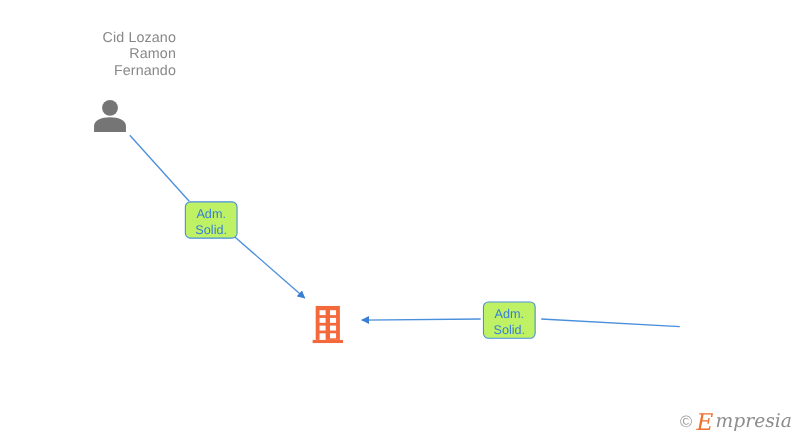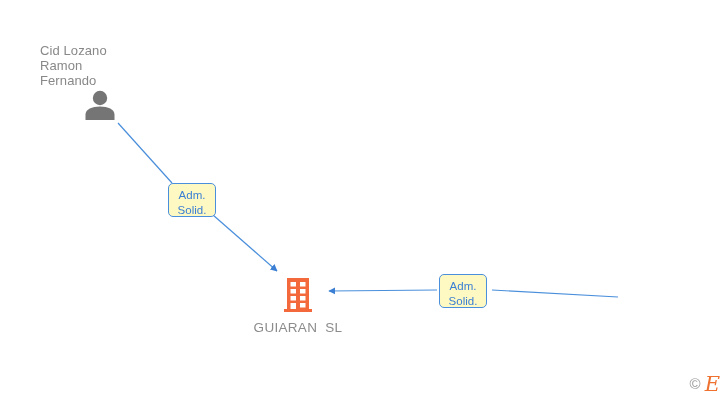--- a/index.html
+++ b/index.html
@@ -27,27 +27,26 @@
   .node {
     position: absolute;
   }
   .person-icon {
     position: absolute;
     width: 32px;
     height: 30px;
   }
   .node-label {
     position: absolute;
-    text-align: left;
+    text-align: right;
     color: #888888;
     font-size: 13px;
     line-height: 15px;
     white-space: pre-line;
     letter-spacing: 0.1px;
-    margin-top: 17px;
   }
 
   
   .company-icon {
     position: absolute;
     width: 28px;
     height: 34px;
   }
   .company-label {
     position: absolute;
@@ -57,21 +56,21 @@
     line-height: 16px;
     letter-spacing: 0.3px;
     white-space: pre;
   }
 
   
   .edge-label {
     position: absolute;
     border: 1.4px solid #4a8fdb;
     border-radius: 5px;
-    background: #fef9c3;
+    background: #bef264;
     color: #3b7fd4;
     font-size: 11.5px;
     line-height: 15px;
     text-align: center;
     padding: 4px 6px 17px 6px;
     box-sizing: border-box;
     white-space: pre-line;
   }
 
   
@@ -144,28 +143,28 @@
       <rect x="0" y="31" width="28" height="3" fill="#f4693b"></rect>
       <rect x="6.5" y="4" width="5.5" height="4.5" fill="#ffffff"></rect>
       <rect x="16" y="4" width="5.5" height="4.5" fill="#ffffff"></rect>
       <rect x="6.5" y="11" width="5.5" height="4.5" fill="#ffffff"></rect>
       <rect x="16" y="11" width="5.5" height="4.5" fill="#ffffff"></rect>
       <rect x="6.5" y="18" width="5.5" height="4.5" fill="#ffffff"></rect>
       <rect x="16" y="18" width="5.5" height="4.5" fill="#ffffff"></rect>
       <rect x="6.5" y="25" width="5.5" height="6" fill="#ffffff"></rect>
       <rect x="16" y="25" width="5.5" height="4.5" fill="#ffffff"></rect>
     </svg>
-    <div class="company-label" style="left:0; top:42px; width:126px;">GUIARAN  SL</div>
   </div>
 
 
   <div class="edge-label" style="left:168px; top:183px; width:48px; height:34px;">Adm.
 Solid.</div>
 
   <div class="edge-label" style="left:439px; top:274px; width:48px; height:34px;">Adm.
 Solid.</div>
 
   <div id="watermark">
     <span class="wm-c">©</span>
     <span class="wm-e">E</span>
+    <span class="wm-rest">mpresia</span>
   </div>
 
 </div>
 
 </body></html>

